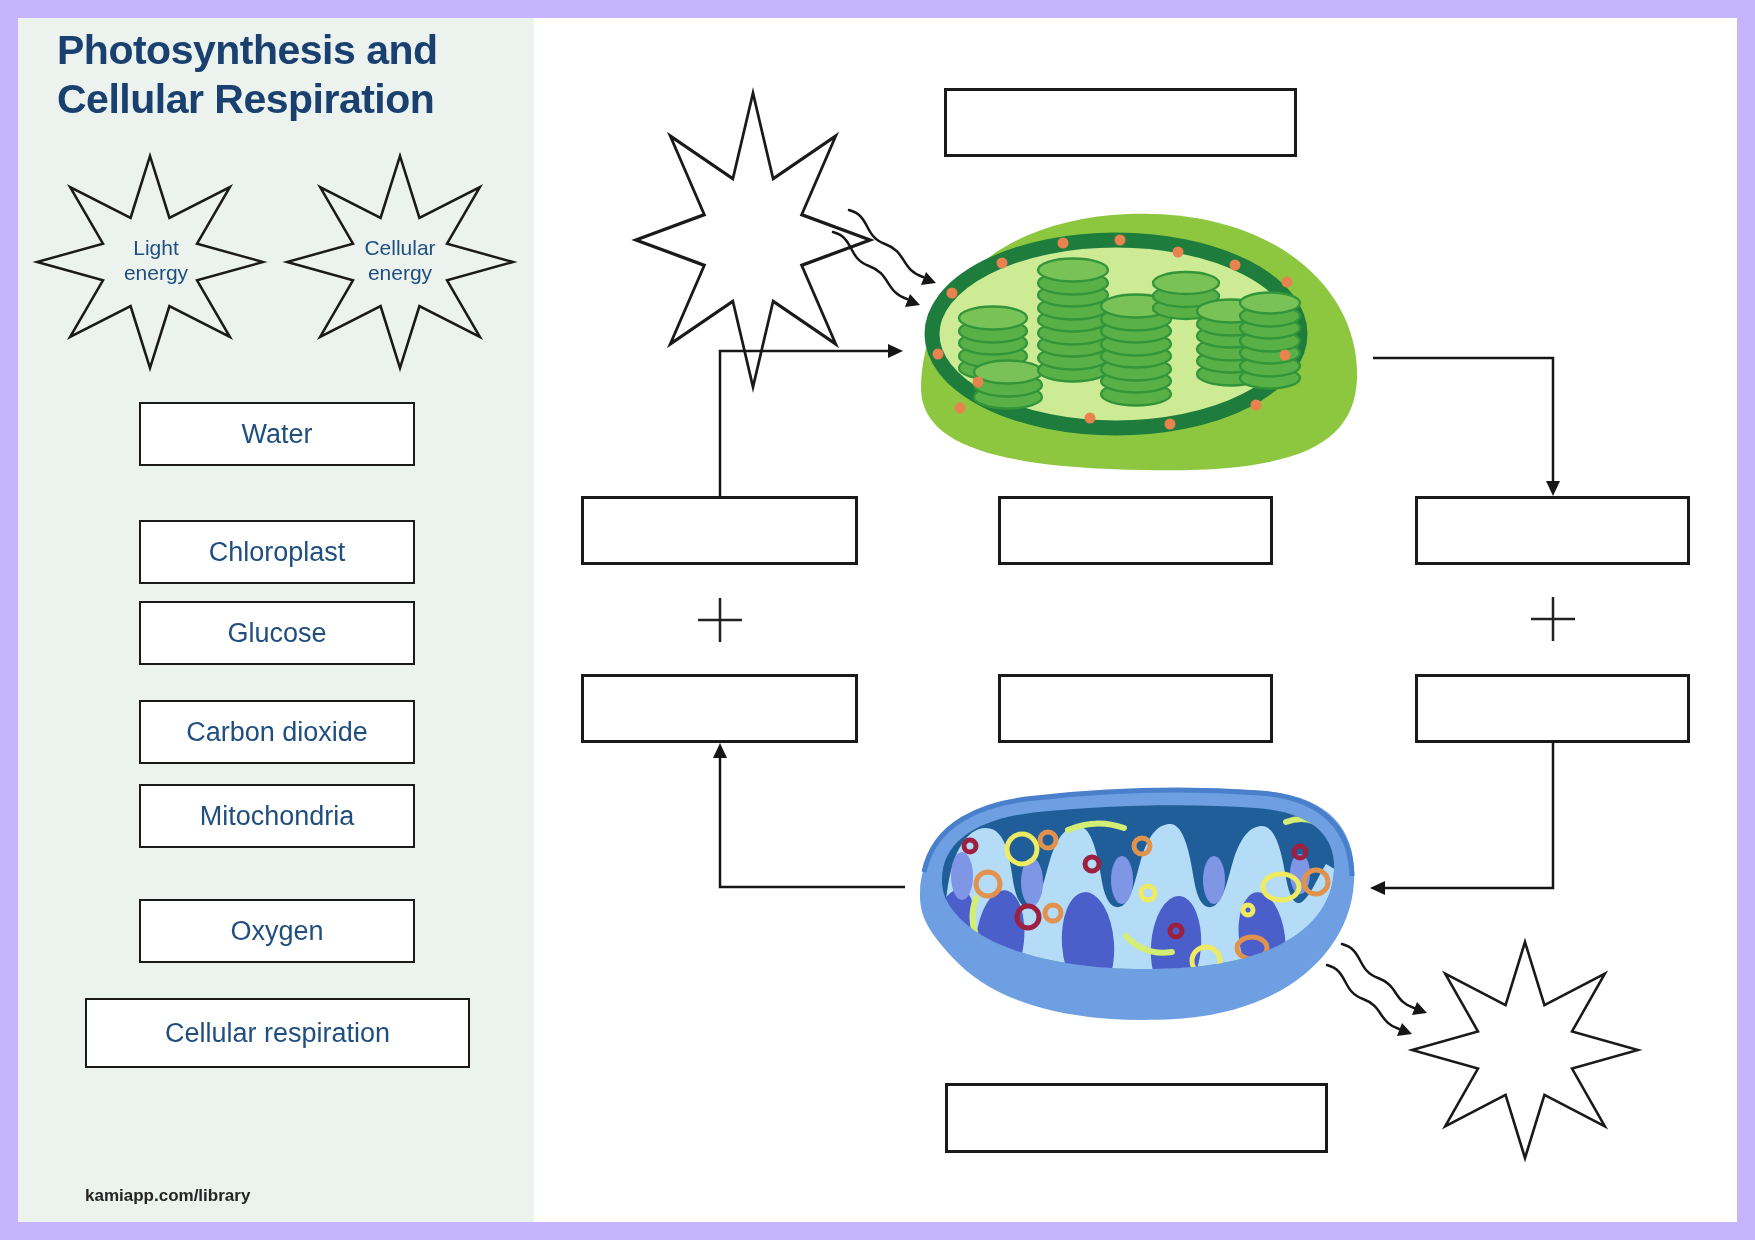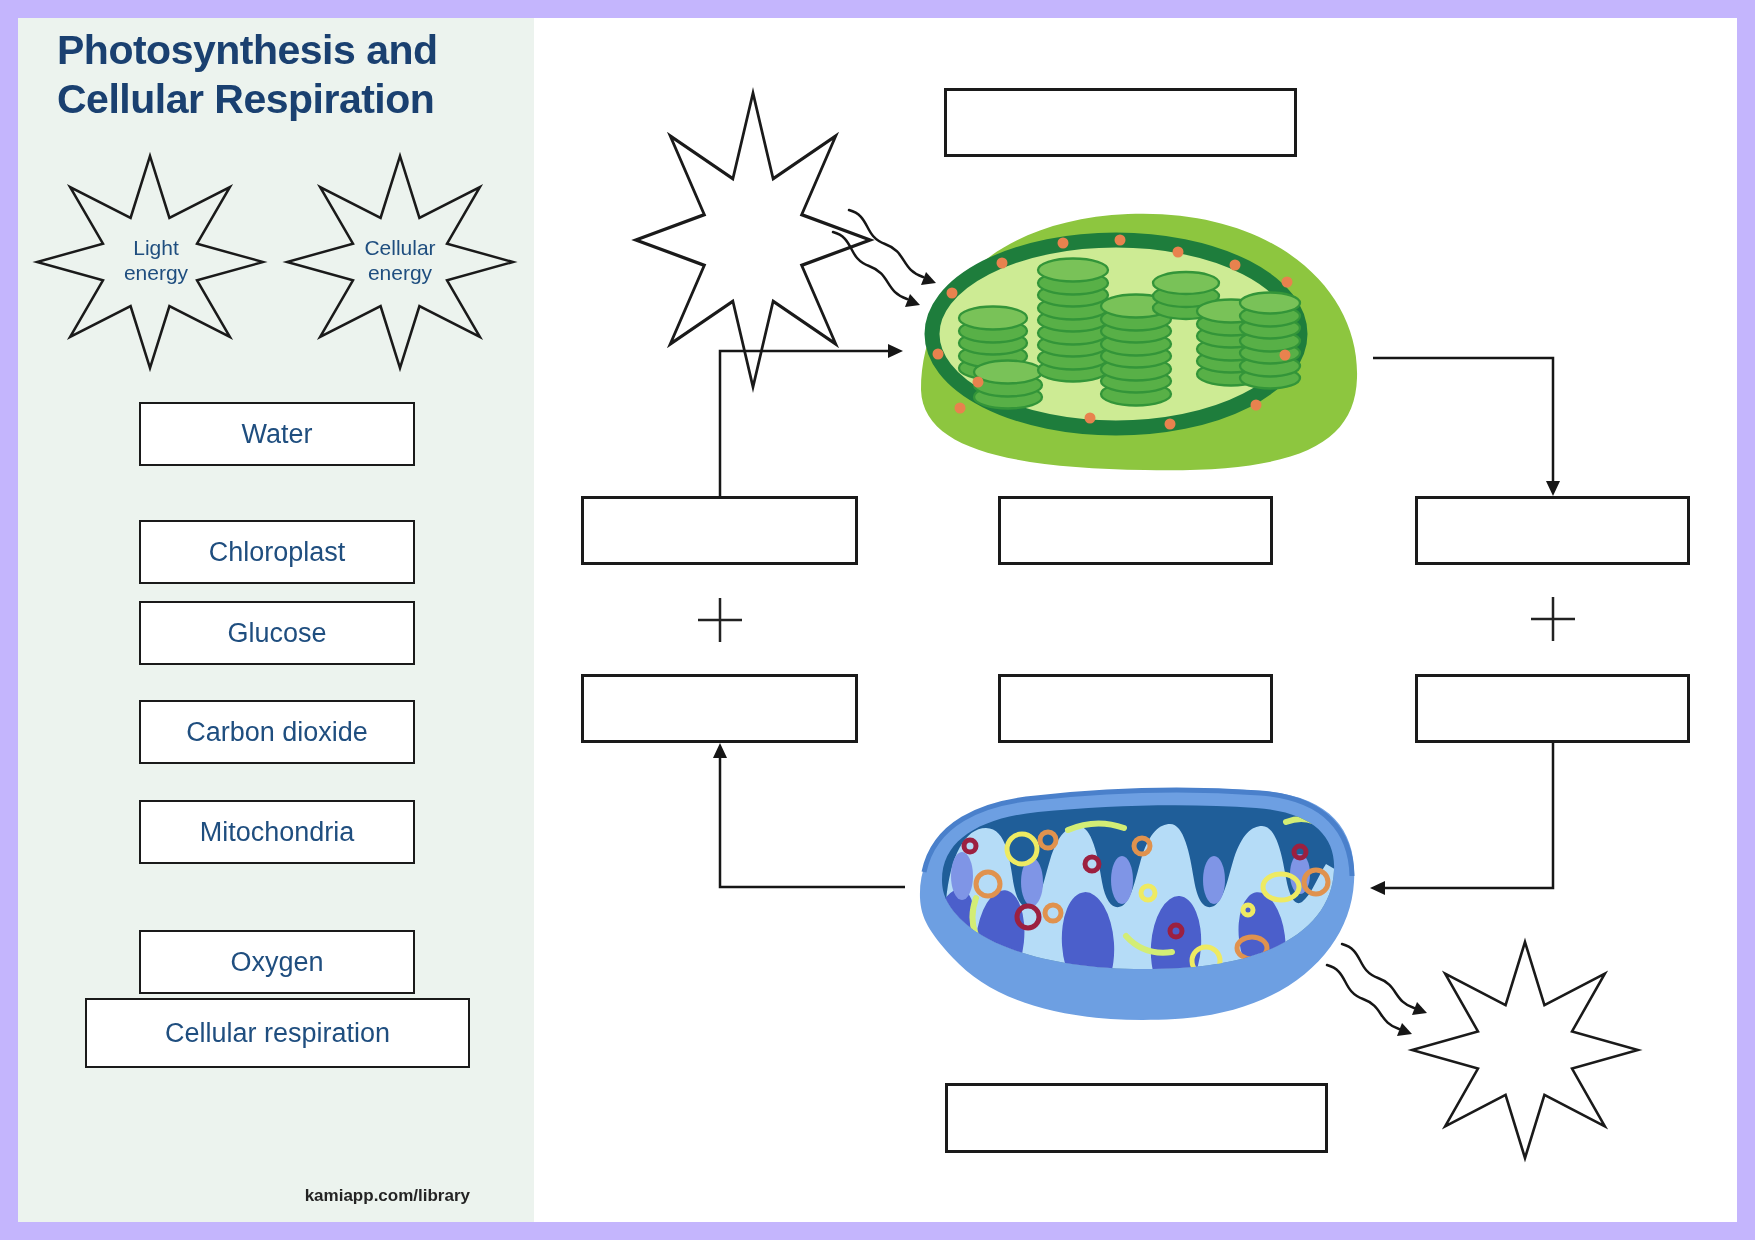--- a/index.html
+++ b/index.html
@@ -10,21 +10,21 @@
   .svglayer{position:absolute;left:0;top:0;width:1755px;height:1240px;}
   .title{position:absolute;left:57px;top:26px;width:462px;font-size:41px;font-weight:700;
          color:#1a4070;line-height:1.2;letter-spacing:-0.5px;white-space:pre-line;}
   .star-label{position:absolute;width:110px;text-align:center;font-size:21px;line-height:1.2;
          color:#1f4e7f;font-weight:500;}
   .wbox{position:absolute;left:139px;width:276px;height:64px;background:#ffffff;
         border:2.5px solid #1a1a1a;box-sizing:border-box;display:flex;align-items:center;
         justify-content:center;font-size:27px;color:#1f4e7f;font-weight:500;}
   .wbox.wide{left:85px;width:385px;height:70px;}
   .abox{position:absolute;background:#ffffff;border:3px solid #1a1a1a;box-sizing:border-box;}
-  .footer{position:absolute;left:85px;top:1186px;width:385px;text-align:right;font-size:17px;
+  .footer{position:absolute;left:85px;top:1186px;width:385px;text-align:left;font-size:17px;
           font-weight:600;color:#242424;}
 </style>
 </head>
 <body>
 
 <div id="canvas">
   <div class="page"></div>
   <div class="sidebar"></div>
 
   <svg class="svglayer" viewBox="0 0 1755 1240" xmlns="http://www.w3.org/2000/svg">
@@ -225,22 +225,22 @@
 
   <div class="title">Photosynthesis and
 Cellular Respiration</div>
   <div class="star-label" style="left:101px;top:235px;">Light energy</div>
   <div class="star-label" style="left:345px;top:235px;">Cellular energy</div>
 
   <div class="wbox" style="top:402px;">Water</div>
   <div class="wbox" style="top:502px;margin-top:18px;">Chloroplast</div>
   <div class="wbox" style="top:700px;">Carbon dioxide</div>
   <div class="wbox" style="top:601px;">Glucose</div>
-  <div class="wbox" style="top:800px;">Mitochondria</div>
-  <div class="wbox" style="top:930px;">Oxygen</div>
+  <div class="wbox" style="top:784px;">Mitochondria</div>
+  <div class="wbox" style="top:899px;">Oxygen</div>
   <div class="wbox wide" style="top:998px;">Cellular respiration</div>
 
   <div class="footer">kamiapp.com/library</div>
 
   <div class="abox" style="left:944px;top:88px;width:353px;height:69px;"></div>
   <div class="abox" style="left:581px;top:496px;width:277px;height:69px;"></div>
   <div class="abox" style="left:998px;top:496px;width:275px;height:69px;"></div>
   <div class="abox" style="left:1415px;top:496px;width:275px;height:69px;"></div>
   <div class="abox" style="left:581px;top:674px;width:277px;height:69px;"></div>
   <div class="abox" style="left:998px;top:674px;width:275px;height:69px;"></div>

